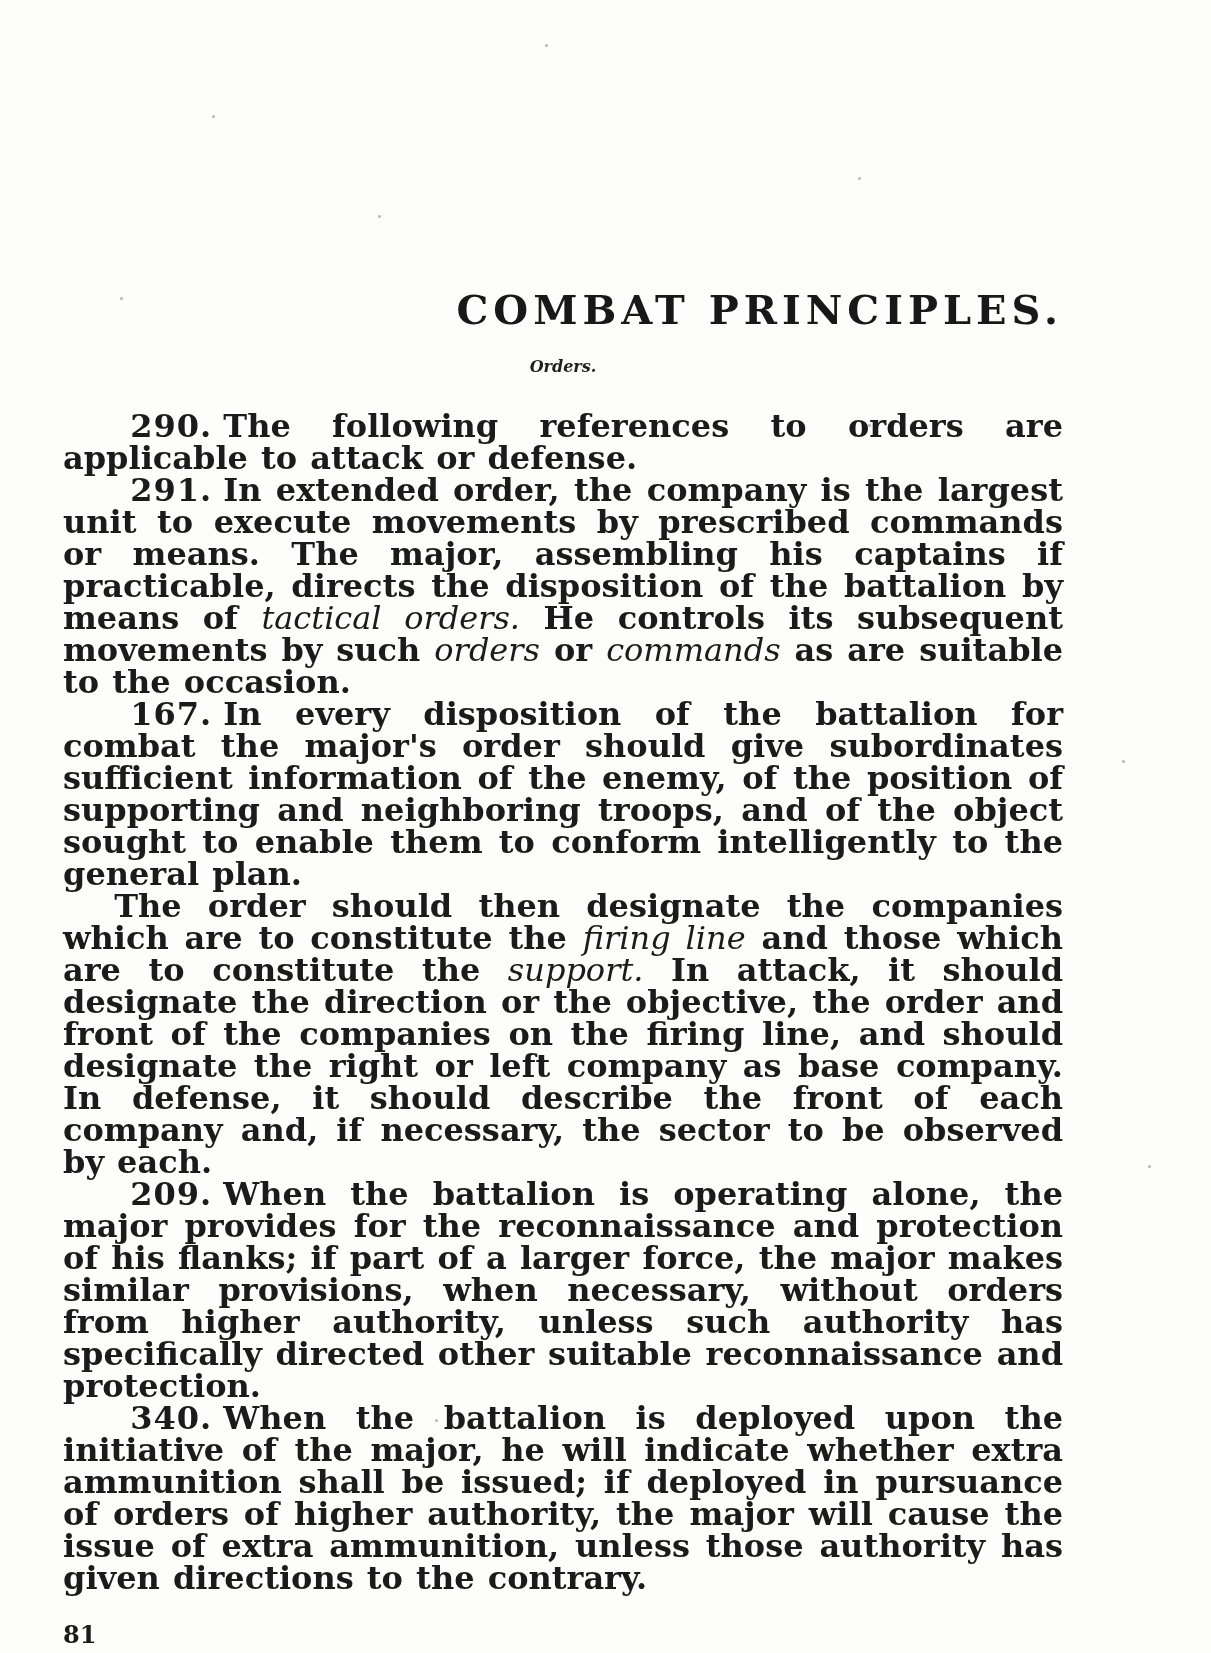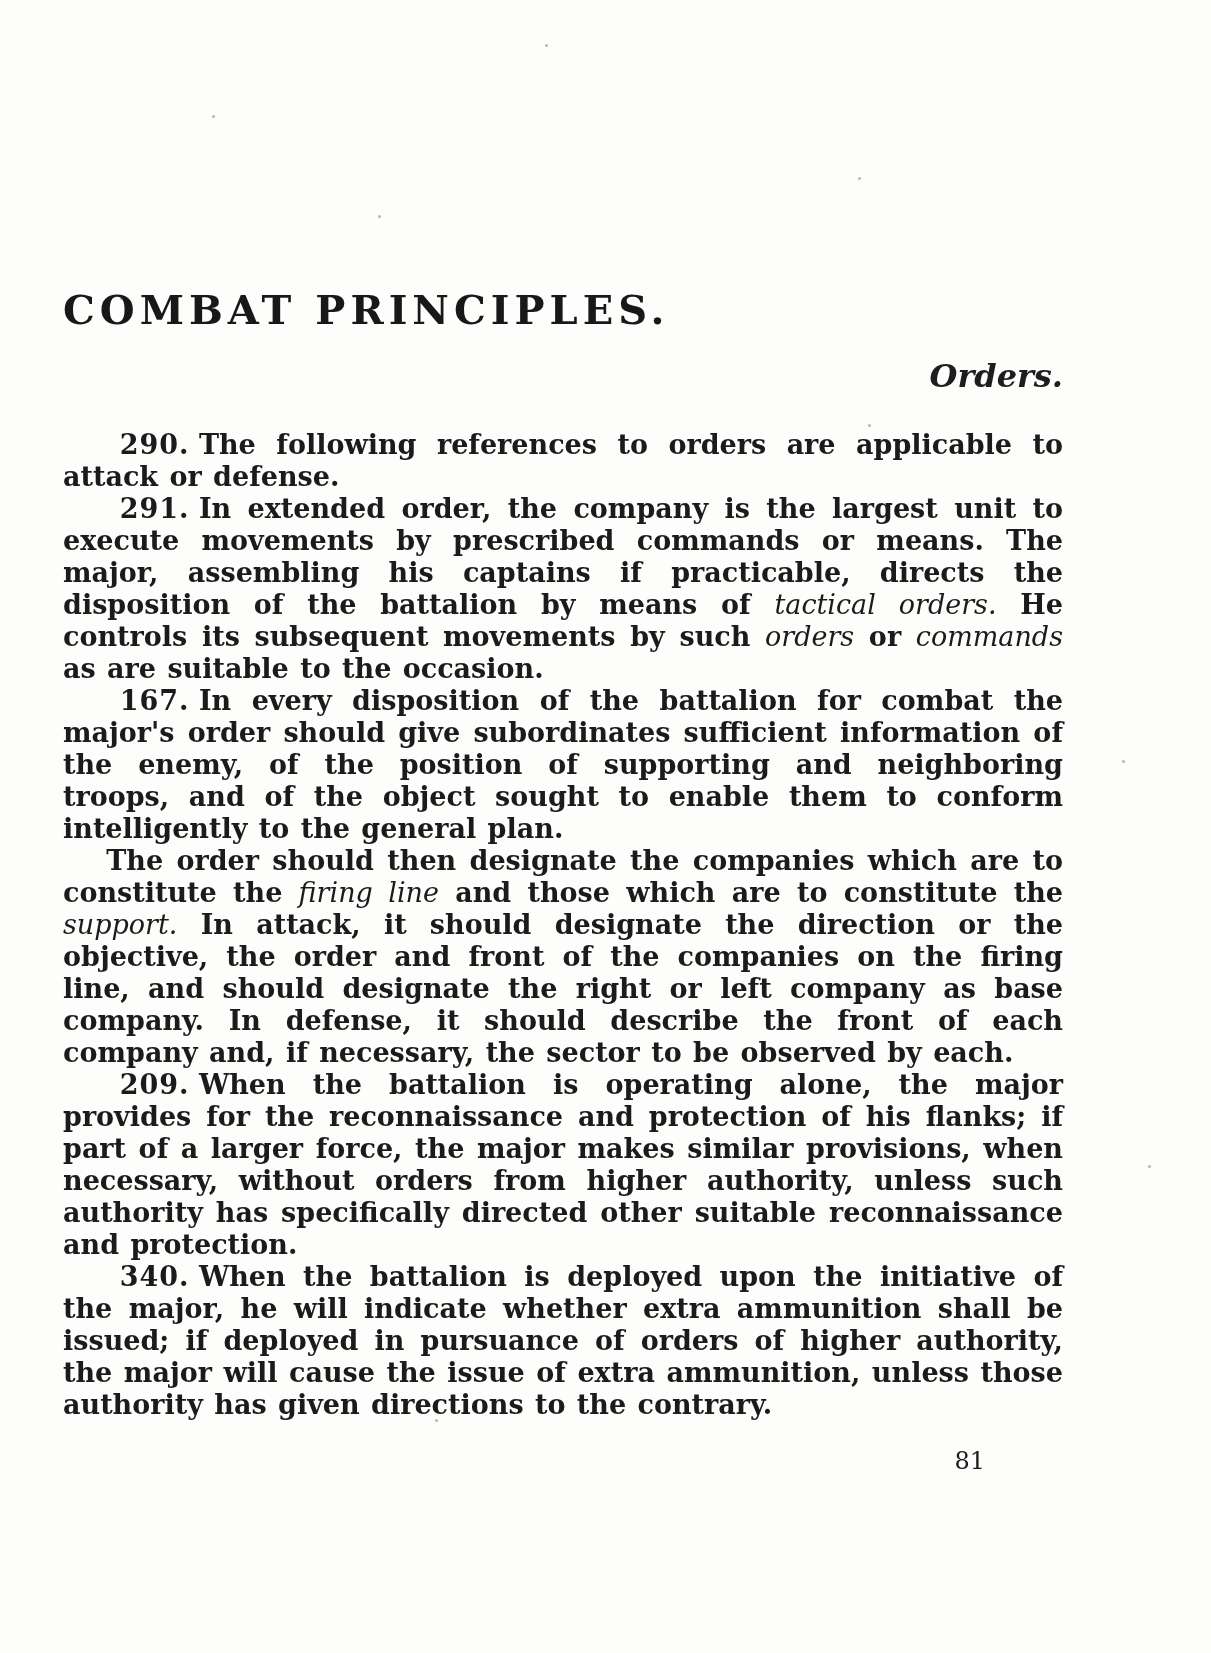--- a/index.html
+++ b/index.html
@@ -18,61 +18,60 @@
     color: #1b1b1b;
   }
   .text-block {
     position: absolute;
     left: 63px;
     top: 286px;
     width: 1000px;
   }
   .doc-title {
     margin: 0 0 24px 0;
-    text-align: left;
+    text-align: right;
     font-size: 40px;
     font-weight: 700;
     letter-spacing: 5px;
     color: #181818;
   }
   .doc-subtitle {
     margin: 0 0 34px 0;
-    text-align: right;
-    font-size: 32px;
+    text-align: center;
+    font-size: 16px;
     font-weight: 700;
     font-style: italic;
     color: #1e1e1e;
   }
   .body-copy p {
     margin: 0;
-    font-size: 27px;
+    font-size: 32px;
     font-weight: 700;
     line-height: 32px;
     text-align: justify;
     text-indent: 2.1em;
     word-spacing: 2px;
   }
   .body-copy p.no-number {
     text-indent: 1.6em;
   }
   .run-number {
     font-weight: 700;
     letter-spacing: 1px;
     margin-right: 0.35em;
   }
   .run-bold-italic {
     font-style: italic;
     font-weight: 400;
   }
   .page-number {
     margin-top: 26px;
-    text-align: right;
     padding-right: 78px;
     font-size: 24px;
-    font-weight: 400;
+    font-weight: 700;
   }
   .speck {
     position: absolute;
     width: 3px;
     height: 3px;
     border-radius: 50%;
     background: #4a4a4a;
     opacity: 0.4;
   }
 </style>

